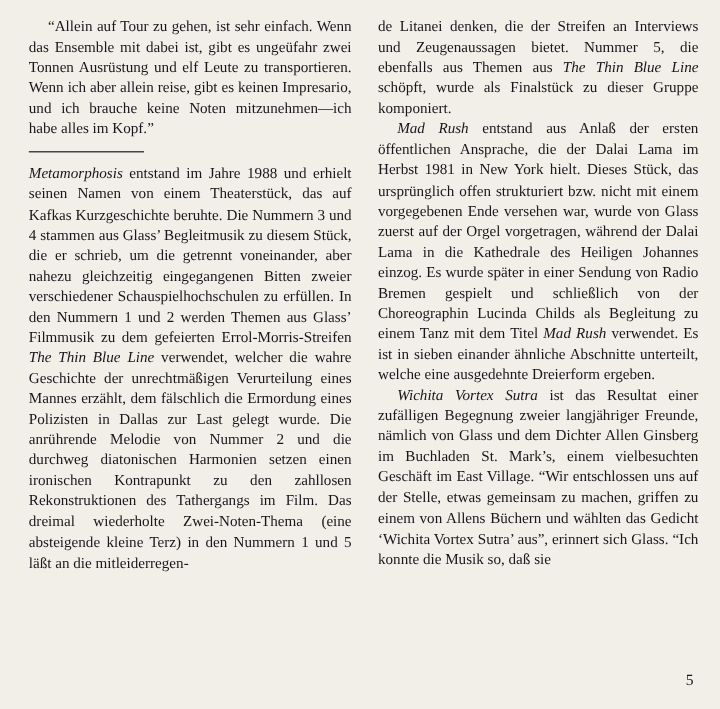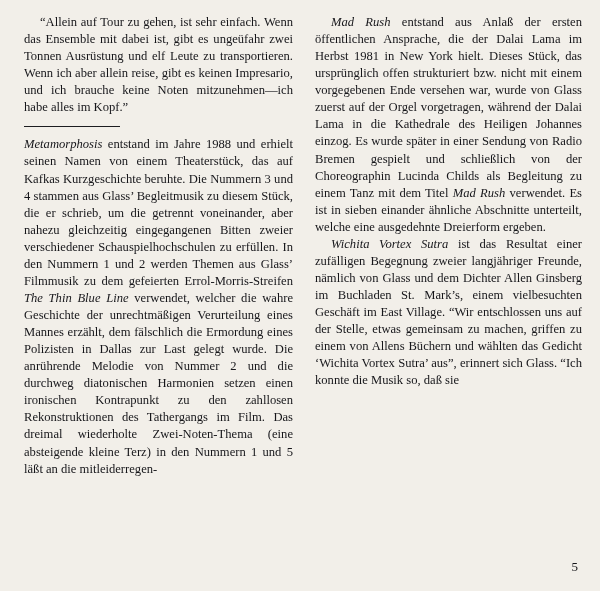--- a/index.html
+++ b/index.html
@@ -70,19 +70,20 @@
 <div class="page">
   <div class="columns">
 
     <div class="col left">
       <p class="quote-block">“Allein auf Tour zu gehen, ist sehr einfach. Wenn das Ensemble mit dabei ist, gibt es ungeüfahr zwei Tonnen Ausrüstung und elf Leute zu transportieren. Wenn ich aber allein reise, gibt es keinen Impresario, und ich brauche keine Noten mitzunehmen—ich habe alles im Kopf.”</p>
       <div class="rule"></div>
       <p><span class="it">Metamorphosis</span><span> entstand im Jahre 1988 und erhielt seinen Namen von einem Theaterstück, das auf Kafkas Kurzgeschichte beruhte. Die Nummern 3 und 4 stammen aus Glass’ Begleitmusik zu diesem Stück, die er schrieb, um die getrennt voneinander, aber nahezu gleichzeitig eingegangenen Bitten zweier verschiedener Schauspielhochschulen zu erfüllen. In den Nummern 1 und 2 werden Themen aus Glass’ Filmmusik zu dem gefeierten Errol-Morris-Streifen </span><span class="it">The Thin Blue Line</span><span> verwendet, welcher die wahre Geschichte der unrechtmäßigen Verurteilung eines Mannes erzählt, dem fälschlich die Ermordung eines Polizisten in Dallas zur Last gelegt wurde. Die anrührende Melodie von Nummer 2 und die durchweg diatonischen Harmonien setzen einen ironischen Kontrapunkt zu den zahllosen Rekonstruktionen des Tathergangs im Film. Das dreimal wiederholte Zwei-Noten-Thema (eine absteigende kleine Terz) in den Nummern 1 und 5 läßt an die mitleiderregen-</span></p>
     </div>
 
     <div class="col right">
+      <p><span>de Litanei denken, die der Streifen an Interviews und Zeugenaussagen bietet. Nummer 5, die ebenfalls aus Themen aus </span><span class="it">The Thin Blue Line</span><span> schöpft, wurde als Finalstück zu dieser Gruppe komponiert.</span></p>
       <p class="indent"><span class="it">Mad Rush</span><span> entstand aus Anlaß der ersten öffentlichen Ansprache, die der Dalai Lama im Herbst 1981 in New York hielt. Dieses Stück, das ursprünglich offen strukturiert bzw. nicht mit einem vorgegebenen Ende versehen war, wurde von Glass zuerst auf der Orgel vorgetragen, während der Dalai Lama in die Kathedrale des Heiligen Johannes einzog. Es wurde später in einer Sendung von Radio Bremen gespielt und schließlich von der Choreographin Lucinda Childs als Begleitung zu einem Tanz mit dem Titel </span><span class="it">Mad Rush</span><span> verwendet. Es ist in sieben einander ähnliche Abschnitte unterteilt, welche eine ausgedehnte Dreierform ergeben.</span></p>
       <p class="indent"><span class="it">Wichita Vortex Sutra</span><span> ist das Resultat einer zufälligen Begegnung zweier langjähriger Freunde, nämlich von Glass und dem Dichter Allen Ginsberg im Buchladen St. Mark’s, einem vielbesuchten Geschäft im East Village. “Wir entschlossen uns auf der Stelle, etwas gemeinsam zu machen, griffen zu einem von Allens Büchern und wählten das Gedicht ‘Wichita Vortex Sutra’ aus”, erinnert sich Glass. “Ich konnte die Musik so, daß sie</span></p>
     </div>
 
   </div>
   <div class="pagenum">5</div>
 </div>
 
 </body></html>

